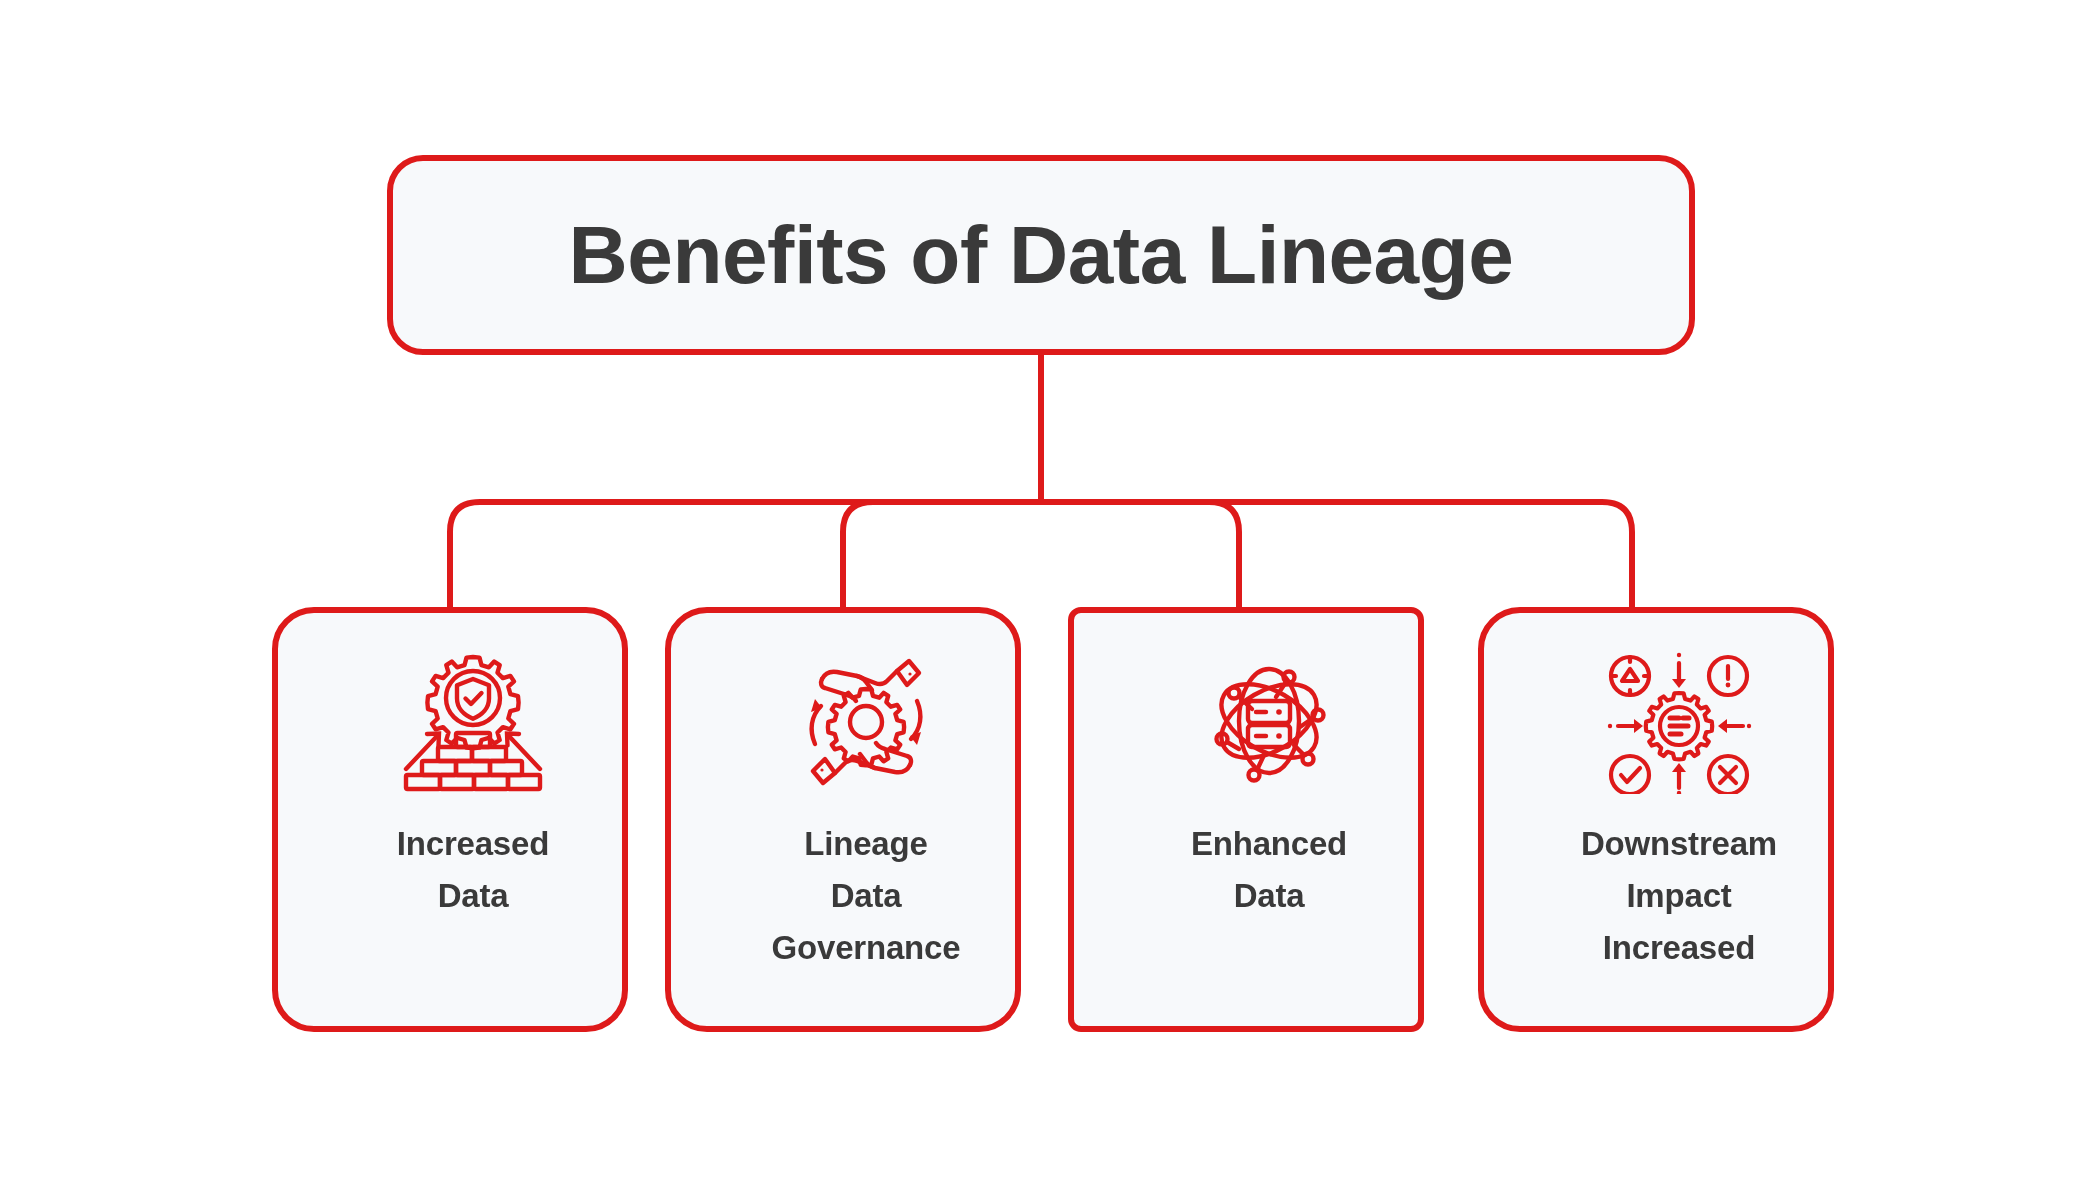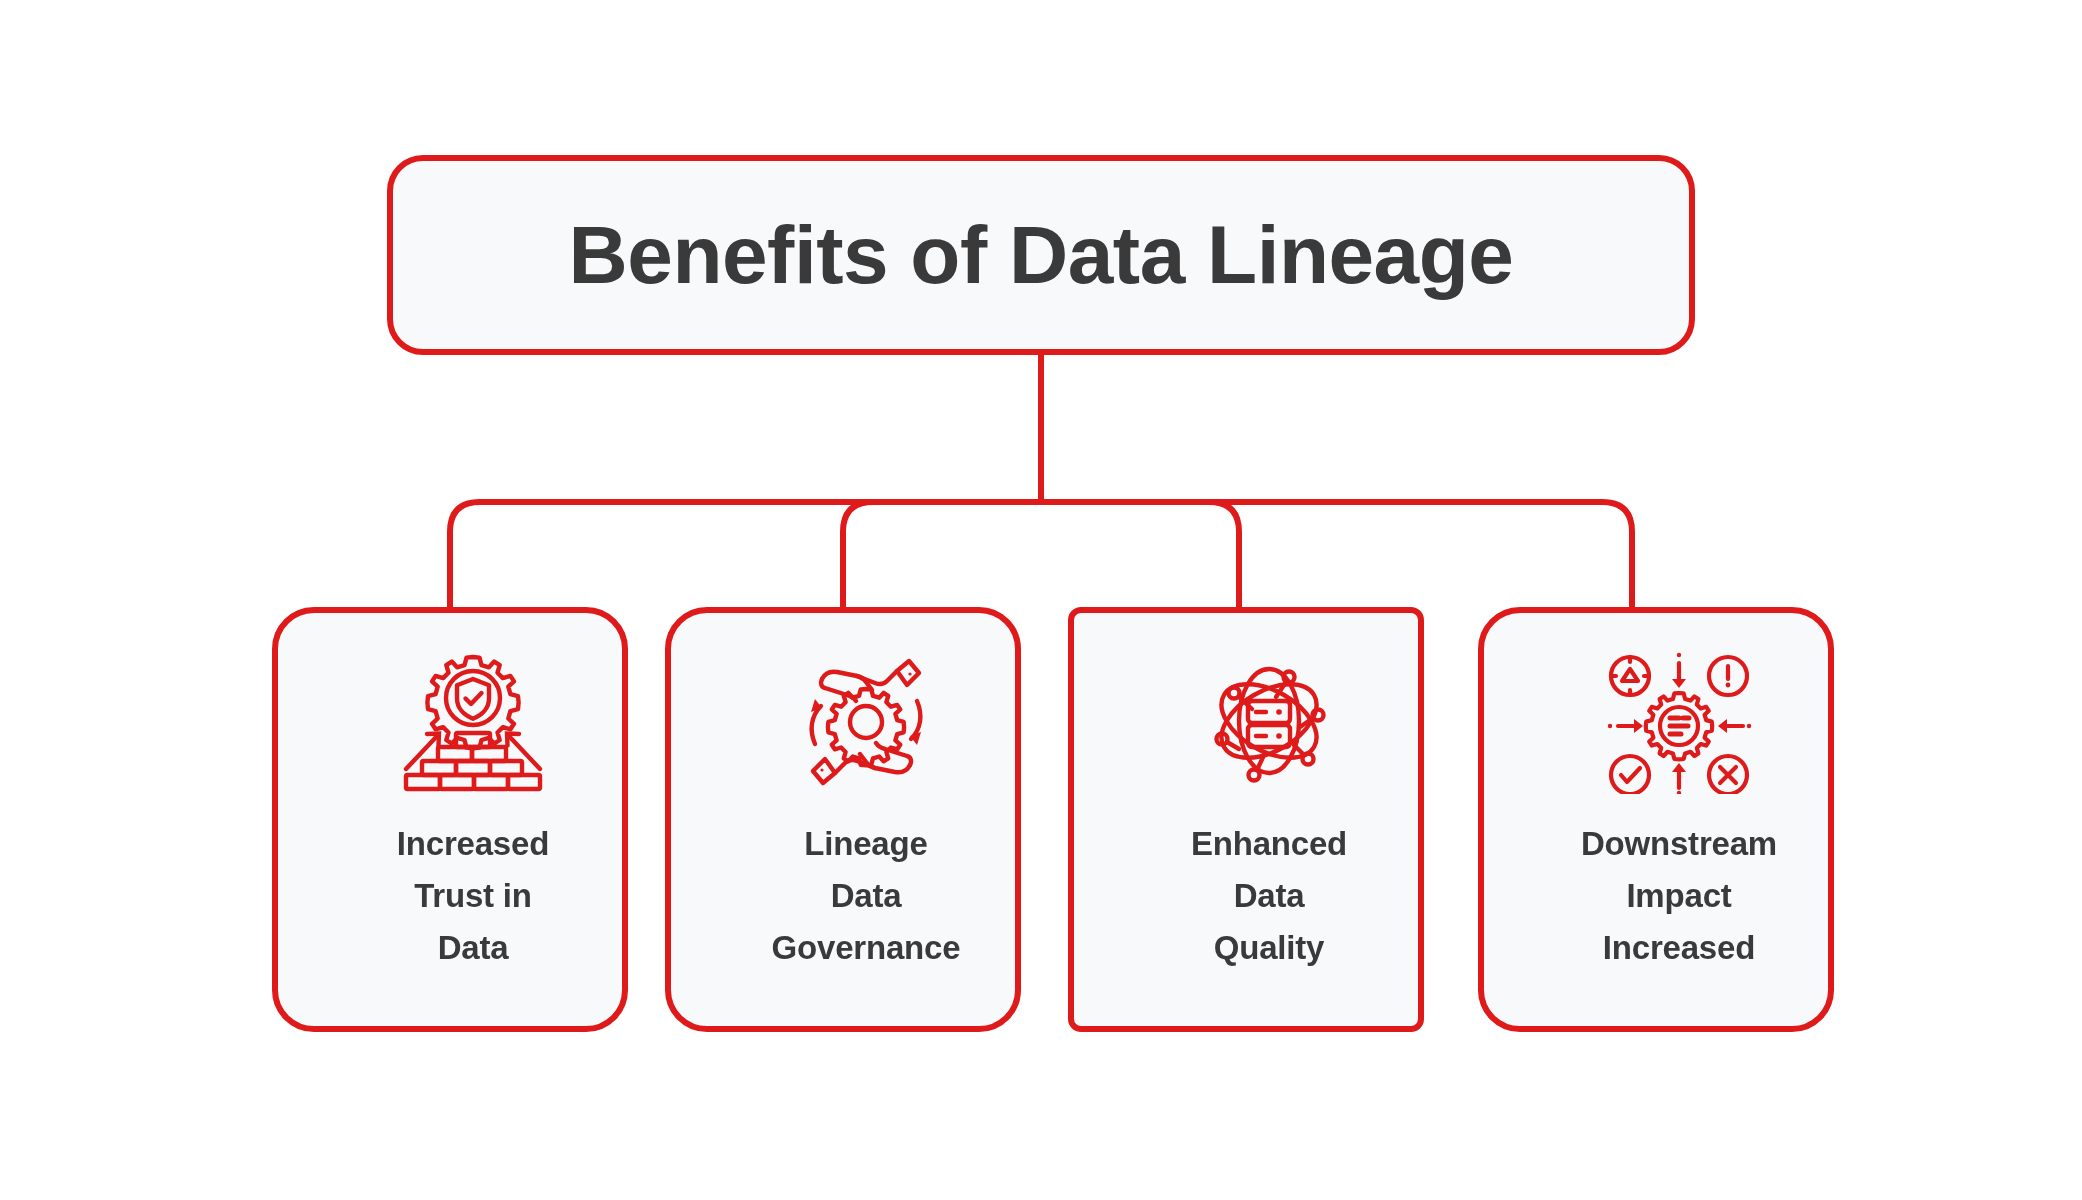--- a/index.html
+++ b/index.html
@@ -147,21 +147,20 @@
 
         <path d="M8 120 L40 86"></path>
         <path d="M29 85 L41 84.5 L40.5 96.5" stroke-linejoin="miter"></path>
 
         <path d="M142 120 L110 86"></path>
         <path d="M121 85 L109 84.5 L109.5 96.5" stroke-linejoin="miter"></path>
       </g>
     </svg>
     <div class="card-label">
       <div>Increased</div>
-      <div>Trust in</div>
       <div>Data</div>
     </div>
   </div>
 
   <div class="card" id="card-1">
     <svg class="card-icon" viewBox="0 0 150 145">
       <g fill="none" stroke="#DE1A1A" stroke-width="4.4" stroke-linecap="round" stroke-linejoin="round">
 
         <path d="M75 40 l5.3 0.5 1.7 6.4 6.2 1.8 4.4-4.8 4.6 3 -1.8 6.3 4.5 4.5 6.3-1.8 3 4.6 -4.8 4.4
                  1.8 6.2 6.4 1.7 0.5 5.3 -0.5 5.3 -6.4 1.7 -1.8 6.2 4.8 4.4 -3 4.6 -6.3-1.8 -4.5 4.5
@@ -222,21 +221,20 @@
         <rect x="54" y="76" width="42" height="22" rx="4"></rect>
         <path d="M62 63 h10"></path>
         <path d="M62 87 h10"></path>
         <circle cx="85" cy="63" r="2.8" fill="#DE1A1A" stroke="none"></circle>
         <circle cx="85" cy="87" r="2.8" fill="#DE1A1A" stroke="none"></circle>
       </g>
     </svg>
     <div class="card-label">
       <div>Enhanced</div>
       <div>Data</div>
-      <div>Quality</div>
     </div>
   </div>
 
   <div class="card" id="card-3">
     <svg class="card-icon" viewBox="0 0 150 145">
       <g fill="none" stroke="#DE1A1A" stroke-width="4.2" stroke-linecap="round" stroke-linejoin="round">
 
         <path d="M75 44 l4.6 0.4 1.5 5.6 5.4 1.6 3.9-4.2 4 2.6 -1.6 5.5 3.9 3.9 5.5-1.6 2.6 4 -4.2 3.9
                  1.6 5.4 5.6 1.5 0.4 4.6 -0.4 4.6 -5.6 1.5 -1.6 5.4 4.2 3.9 -2.6 4 -5.5-1.6 -3.9 3.9
                  1.6 5.5 -4 2.6 -3.9-4.2 -5.4 1.6 -1.5 5.6 -4.6 0.4 -4.6-0.4 -1.5-5.6 -5.4-1.6 -3.9 4.2

